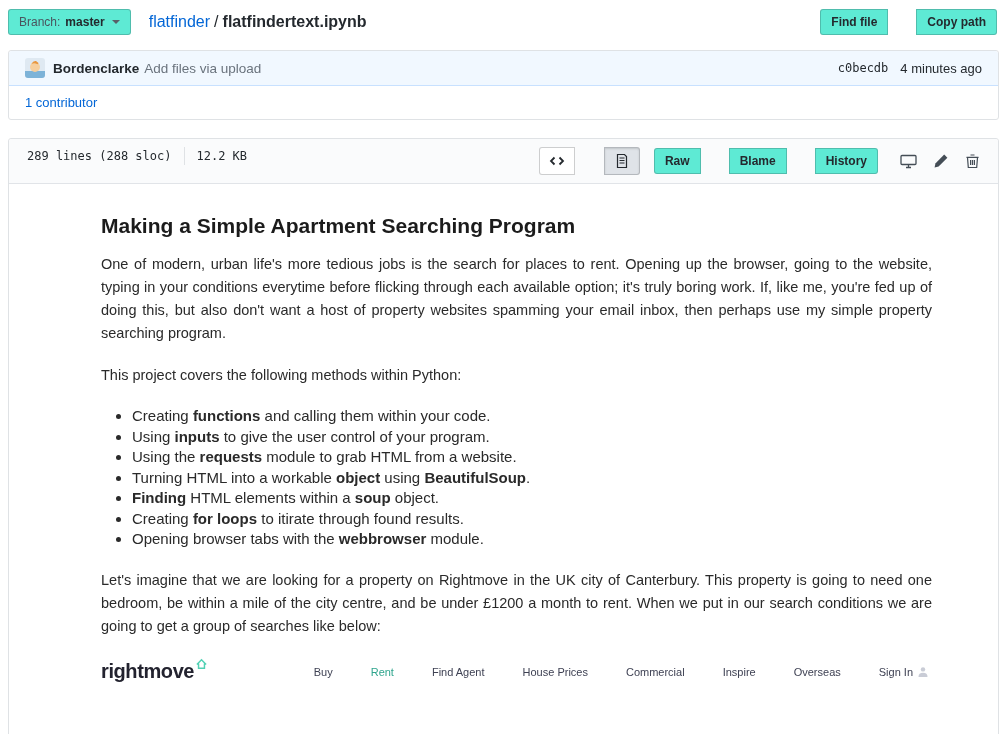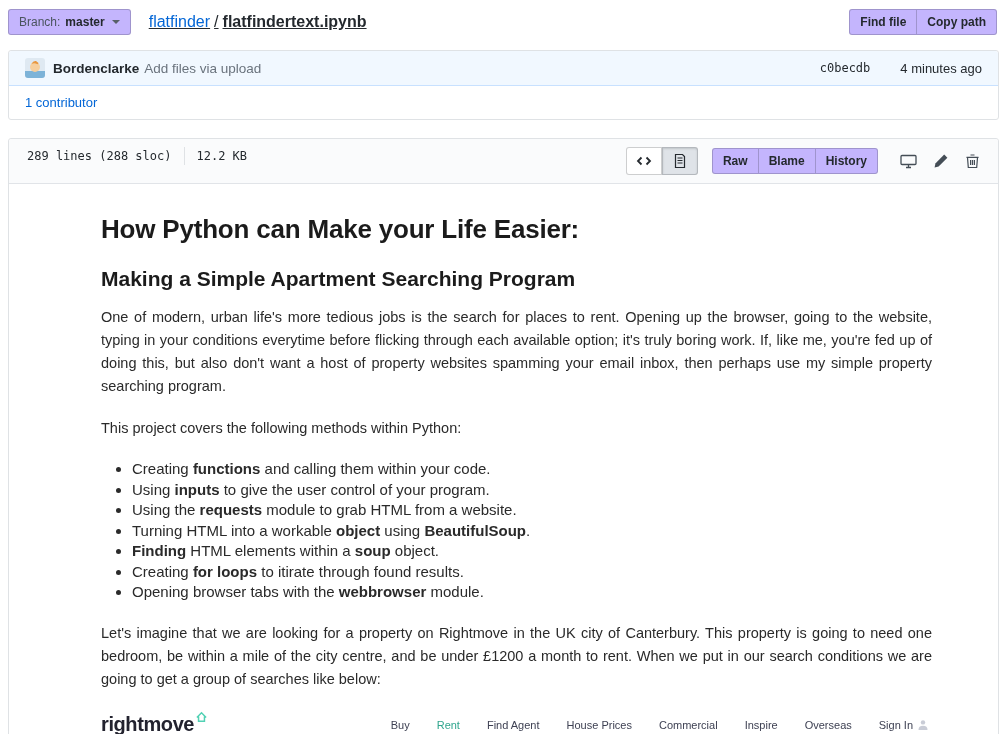--- a/index.html
+++ b/index.html
@@ -2,43 +2,43 @@
 <html><head>
 <meta charset="utf-8">
 <style>
   * { box-sizing: border-box; margin: 0; padding: 0; }
   html,body { width:1007px; height:734px; overflow:hidden; background:#fff;
     font-family:"Liberation Sans", sans-serif; color:#24292e; }
 
   
   .topbar { display:flex; align-items:center; padding:6px 10px 0 8px; height:38px; }
   .btn { display:inline-flex; align-items:center; gap:5px; font-size:12px; font-weight:bold;
-    color:#24292e; background:#c4b5fd; border:1px solid rgba(27,31,35,.22);
+    color:#24292e; background:#5eead4; border:1px solid rgba(27,31,35,.22);
     border-radius:3px; padding:4px 10px; line-height:16px; cursor:pointer; white-space:nowrap; }
   .btn .lite { font-weight:normal; color:#4a545e; }
   .caret { display:inline-block; width:0; height:0; border-left:4px solid transparent;
     border-right:4px solid transparent; border-top:4px solid #586069; margin-left:2px; }
-  .btn-group { display:inline-flex; }
+  .btn-group { display:inline-flex;gap:29px; }
   .btn-group .btn { border-radius:0; margin-left:-1px; }
   .btn-group .btn:first-child { border-radius:3px 0 0 3px; margin-left:0; }
   .btn-group .btn:last-child { border-radius:0 3px 3px 0; }
-  .breadcrumb { margin-left:18px; font-size:16px;text-decoration:underline; }
+  .breadcrumb { margin-left:18px; font-size:16px; }
   .breadcrumb a { color:#0366d6; text-decoration:none; cursor:pointer; }
   .breadcrumb .sep { color:#24292e; padding:0 4px; }
   .breadcrumb .file { font-weight:bold; }
   .topbar-right { margin-left:auto; }
 
   
   .commit-box { margin:12px 8px 0; border:1px solid #dfe2e5; border-radius:3px; }
   .commit-header { display:flex; align-items:center; background:#f1f8ff;
     border-bottom:1px solid #c8e1ff; padding:7px 16px; font-size:13.5px; border-radius:3px 3px 0 0; }
   .avatar { width:20px; height:20px; border-radius:3px; overflow:hidden; flex:none; cursor:pointer; }
   .commit-author { font-weight:bold; margin:0 5px 0 8px; color:#24292e; text-decoration:none; cursor:pointer; }
   .commit-msg { color:#6a737d; cursor:pointer;text-align:right; }
-  .commit-right { margin-left:auto; display:flex; align-items:center; gap:30px; }
+  .commit-right { margin-left:auto; display:flex; align-items:center; gap:12px; }
   .sha { font-family:"DejaVu Sans Mono","Liberation Mono",monospace; font-size:12px; color:#24292e; cursor:pointer; }
   .commit-time { font-size:13px; color:#24292e; }
   .contrib-row { padding:9px 16px; font-size:13px; }
   .contrib-row a { color:#0366d6; text-decoration:none; cursor:pointer; }
 
   
   .file-box { margin:18px 8px 0; border:1px solid #dfe2e5; border-radius:3px; height:640px; background:#fff; }
   .file-header { display:flex; align-items:flex-start; background:#fafbfc;
     border-bottom:1px solid #e1e4e8; padding:8px 10px; border-radius:3px 3px 0 0; }
   .file-meta { display:flex; align-items:center; font-family:"DejaVu Sans Mono","Liberation Mono",monospace;
@@ -58,21 +58,21 @@
   .nb-h2 { font-size:21px; font-weight:bold; color:#1b1b1b; margin-bottom:15px; }
   .nb-p { font-size:14.5px; line-height:23px; text-align:justify; color:#2a2a2a; margin-bottom:19px; }
   .nb-list { margin:0 0 19px 0; padding-left:31px; }
   .nb-list li { font-size:15px; line-height:20.5px; color:#2a2a2a; }
 
   
   .rm { width:830px; margin-top:14px; font-family:"Liberation Sans",sans-serif; }
   .rm-nav { height:30px; display:flex; align-items:center; }
   .rm-logo { font-size:20px; font-weight:bold; color:#23232f; letter-spacing:-.4px; display:flex; }
   .rm-logo svg { margin:-2px 0 0 1px; }
-  .rm-nav-items { margin-left:auto; display:flex; align-items:center; gap:27px;
+  .rm-nav-items { margin-left:auto; display:flex; align-items:center; gap:38px;
     font-size:11px; color:#3e4153; padding-right:2px; }
   .rm-nav-items .active { color:#2fa58d; }
   .rm-signin { display:flex; align-items:center; gap:4px; }
 </style>
 </head>
 <body>
 
 <div class="topbar">
   <button class="btn">
     <span class="lite">Branch:</span>
@@ -152,21 +152,20 @@
       <button class="plain-icon">
         <svg class="oct" width="15" height="16" viewBox="0 0 15 16">
           <path d="M2.5 4.5 h10 l-.8 10 h-8.4 z" fill="none" stroke="#444d56" stroke-width="1.2"></path>
           <path d="M1.5 4.4 h12 M5.5 2 h4 M5.6 7 v5 M7.5 7 v5 M9.4 7 v5" stroke="#444d56" stroke-width="1.2" fill="none"></path>
         </svg>
       </button>
     </div>
   </div>
 
   <div class="notebook">
-    <h1 class="nb-h1">How Python can Make your Life Easier:</h1>
     <h2 class="nb-h2">Making a Simple Apartment Searching Program</h2>
     <p class="nb-p">One of modern, urban life's more tedious jobs is the search for places to rent. Opening up the browser, going to the website, typing in your conditions everytime before flicking through each available option; it's truly boring work. If, like me, you're fed up of doing this, but also don't want a host of property websites spamming your email inbox, then perhaps use my simple property searching program.</p>
     <p class="nb-p">This project covers the following methods within Python:</p>
     <ul class="nb-list">
       <li><span>Creating </span><b>functions</b><span> and calling them within your code.</span></li>
       <li><span>Using </span><b>inputs</b><span> to give the user control of your program.</span></li>
       <li><span>Using the </span><b>requests</b><span> module to grab HTML from a website.</span></li>
       <li><span>Turning HTML into a workable </span><b>object</b><span> using </span><b>BeautifulSoup</b><span>.</span></li>
       <li><b>Finding</b><span> HTML elements within a </span><b>soup</b><span> object.</span></li>
       <li><span>Creating </span><b>for loops</b><span> to itirate through found results.</span></li>

